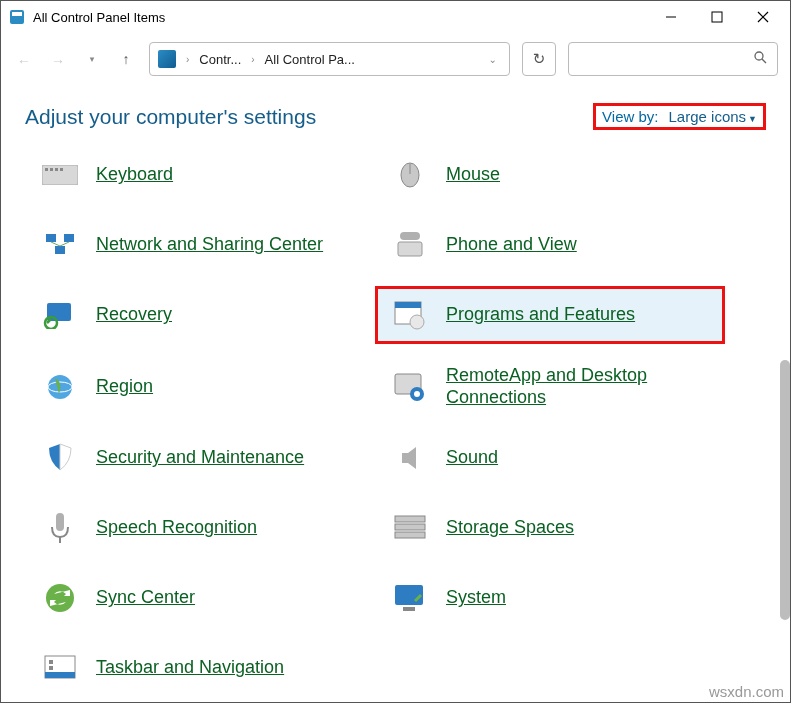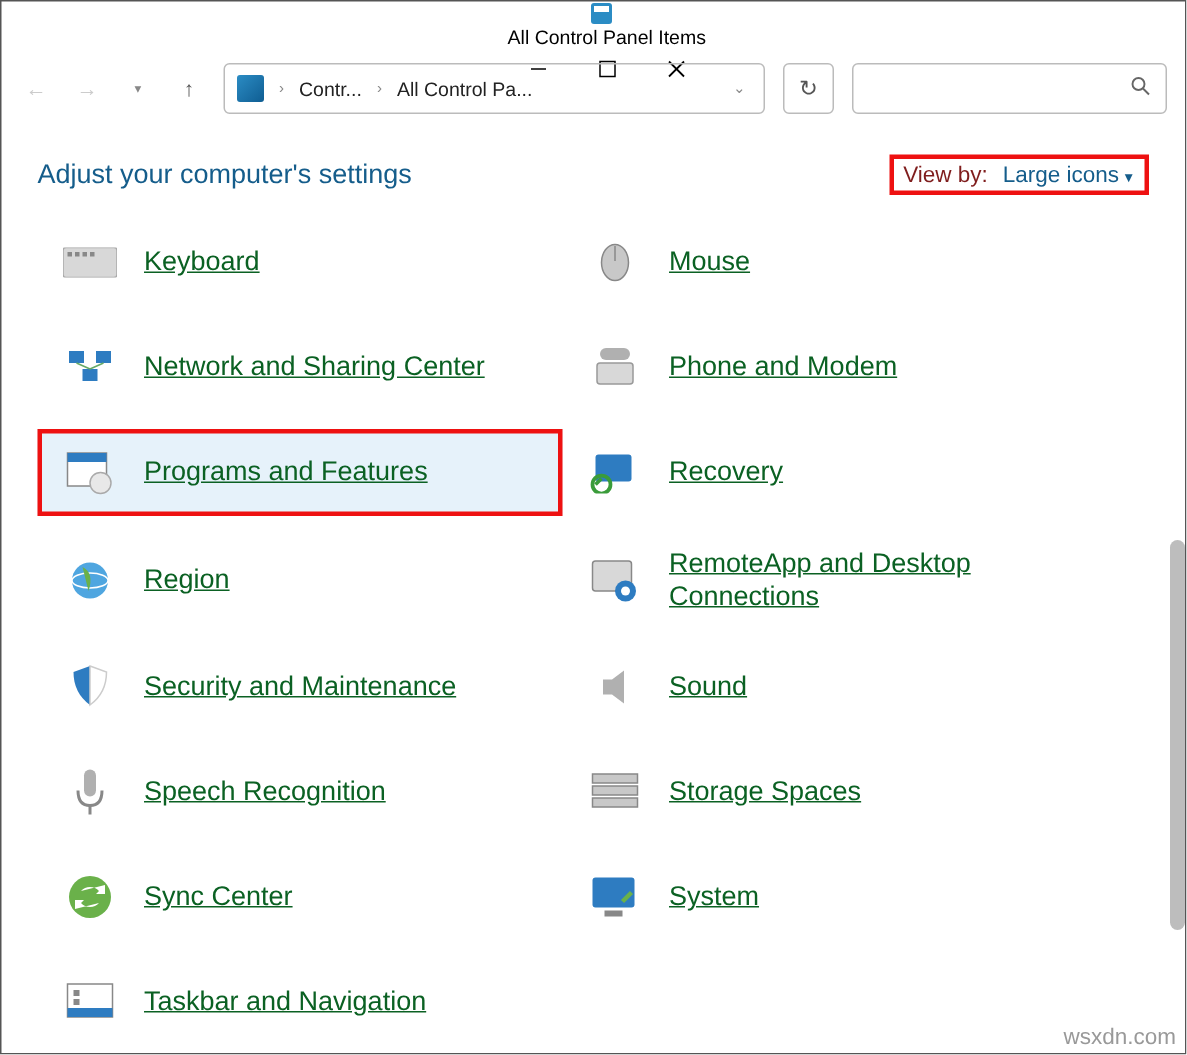--- a/index.html
+++ b/index.html
@@ -1,34 +1,34 @@
 <!DOCTYPE html>
 <html><head>
   <meta charset="utf-8">
   <style>
     * { box-sizing: border-box; margin: 0; padding: 0; font-family: "Segoe UI", sans-serif; }
     body { width: 791px; height: 703px; background: #fff; overflow: hidden; }
     .window { width: 791px; height: 703px; border: 1px solid #555; display: flex; flex-direction: column; }
-    .titlebar { height: 32px; display: flex; align-items: center; padding: 0 4px 0 22px; flex-direction: column; }
+    .titlebar { height: 32px; display: flex; align-items: center; padding: 0 4px 0 8px; }
     .titlebar .title-icon { width: 18px; height: 18px; margin-right: 6px; display: flex; align-items:center; }
     .titlebar .title-text { font-size: 13px; flex: 1; }
     .caption-btns { display: flex; gap: 0; }
     .caption-btns .cbtn { width: 46px; height: 28px; display:flex; align-items:center; justify-content:center; font-size: 12px; }
     .toolbar { height: 52px; display:flex; align-items:center; padding: 8px 12px; gap: 12px; }
     .nav-btn { width: 22px; height: 22px; display:flex; align-items:center; justify-content:center; color:#555; font-size:14px; }
     .nav-btn.disabled { color:#ccc; }
     .address-bar { flex:1; height: 34px; border:1px solid #bbb; border-radius:4px; display:flex; align-items:center; padding: 0 8px; gap:6px; font-size:13px; color:#222; }
     .crumb-icon { width:18px; height:18px; background:linear-gradient(135deg,#2b8cc4,#0f5d92); border-radius:2px; display:inline-block;}
     .addr-chevron { color:#888; font-size:10px; margin:0 4px;}
     .refresh-btn { width:34px; height:34px; border:1px solid #bbb; border-radius:4px; display:flex; align-items:center; justify-content:center; color:#555; font-size:15px;}
     .search-box { width:210px; height:34px; border:1px solid #bbb; border-radius:4px; display:flex; align-items:center; justify-content:flex-end; padding:0 10px; color:#666;}
     .header-row { display:flex; justify-content:space-between; align-items:center; padding: 18px 24px 10px 24px; }
-    .adjust-text { color:#155d8b; font-size:18px; }
+    .adjust-text { color:#155d8b; font-size:21px; }
     .viewby-box { border:3px solid #e11; padding:2px 6px; display:flex; align-items:center; gap:10px; font-size:15px;}
-    .viewby-label { color:#7f1d1d; }
+    .viewby-label { color:#0369a1; }
     .viewby-value { color:#155d8b;text-align:right; }
     .viewby-caret { color:#155d8b; font-size:9px; margin-left:2px;}
     .content { flex:1; overflow:hidden; position:relative; }
     .grid { display:grid; grid-template-columns: repeat(2, 350px); column-gap: 0; row-gap: 12px; padding: 6px 24px 0 24px;}
     .item { display:flex; align-items:center; gap:14px; padding:6px 10px; border:3px solid transparent;}
     .item.highlighted { background:#e6f2fa; border:3px solid #e11; }
     .icon-box { width:44px; height:40px; display:flex; align-items:center; justify-content:center; font-size:30px;}
     .item-label { color:#0b6123; font-size:18px; line-height:1.2;text-decoration:underline; }
     .multiline { max-width:230px;}
     .scrollbar { position:absolute; right:0; top:220px; width:10px; height:260px; background:#bdbdbd; border-radius:5px;}
@@ -134,41 +134,41 @@
           </div>
         <span class="item-label multiline">Network and Sharing Center</span>
       </div>
       <div class="item">
         <div class="icon-box">
             <svg width="32" height="30">
               <rect x="4" y="12" width="24" height="14" rx="2" fill="#d8d8d8" stroke="#999"></rect>
               <rect x="6" y="2" width="20" height="8" rx="4" fill="#b0b0b0"></rect>
             </svg>
           </div>
-        <span class="item-label">Phone and Modem</span>
+        <span class="item-label">Phone and View</span>
+      </div>
+      <div class="item">
+        <div class="icon-box">
+            <svg width="34" height="28">
+              <rect x="4" y="2" width="24" height="18" rx="2" fill="#2e7cc1"></rect>
+              <circle cx="8" cy="22" r="6" fill="none" stroke="#3a9c3a" stroke-width="2.5"></circle>
+              <path d="M4 22 L8 18" stroke="#3a9c3a" stroke-width="2.5"></path>
+            </svg>
+          </div>
+        <span class="item-label">Recovery</span>
       </div>
       <div class="item highlighted">
         <div class="icon-box">
             <svg width="34" height="30">
               <rect x="2" y="2" width="26" height="22" fill="#fff" stroke="#888"></rect>
               <rect x="2" y="2" width="26" height="6" fill="#2e7cc1"></rect>
               <circle cx="24" cy="22" r="7" fill="#e8e8e8" stroke="#aaa"></circle>
             </svg>
           </div>
         <span class="item-label">Programs and Features</span>
-      </div>
-      <div class="item">
-        <div class="icon-box">
-            <svg width="34" height="28">
-              <rect x="4" y="2" width="24" height="18" rx="2" fill="#2e7cc1"></rect>
-              <circle cx="8" cy="22" r="6" fill="none" stroke="#3a9c3a" stroke-width="2.5"></circle>
-              <path d="M4 22 L8 18" stroke="#3a9c3a" stroke-width="2.5"></path>
-            </svg>
-          </div>
-        <span class="item-label">Recovery</span>
       </div>
       <div class="item">
         <div class="icon-box">
             <svg width="30" height="30">
               <circle cx="15" cy="15" r="12" fill="#4fa6e0"></circle>
               <ellipse cx="15" cy="15" rx="12" ry="5" fill="none" stroke="#fff"></ellipse>
               <path d="M10 6 Q18 10 14 22" fill="#6ab14a"></path>
             </svg>
           </div>
         <span class="item-label">Region</span>

